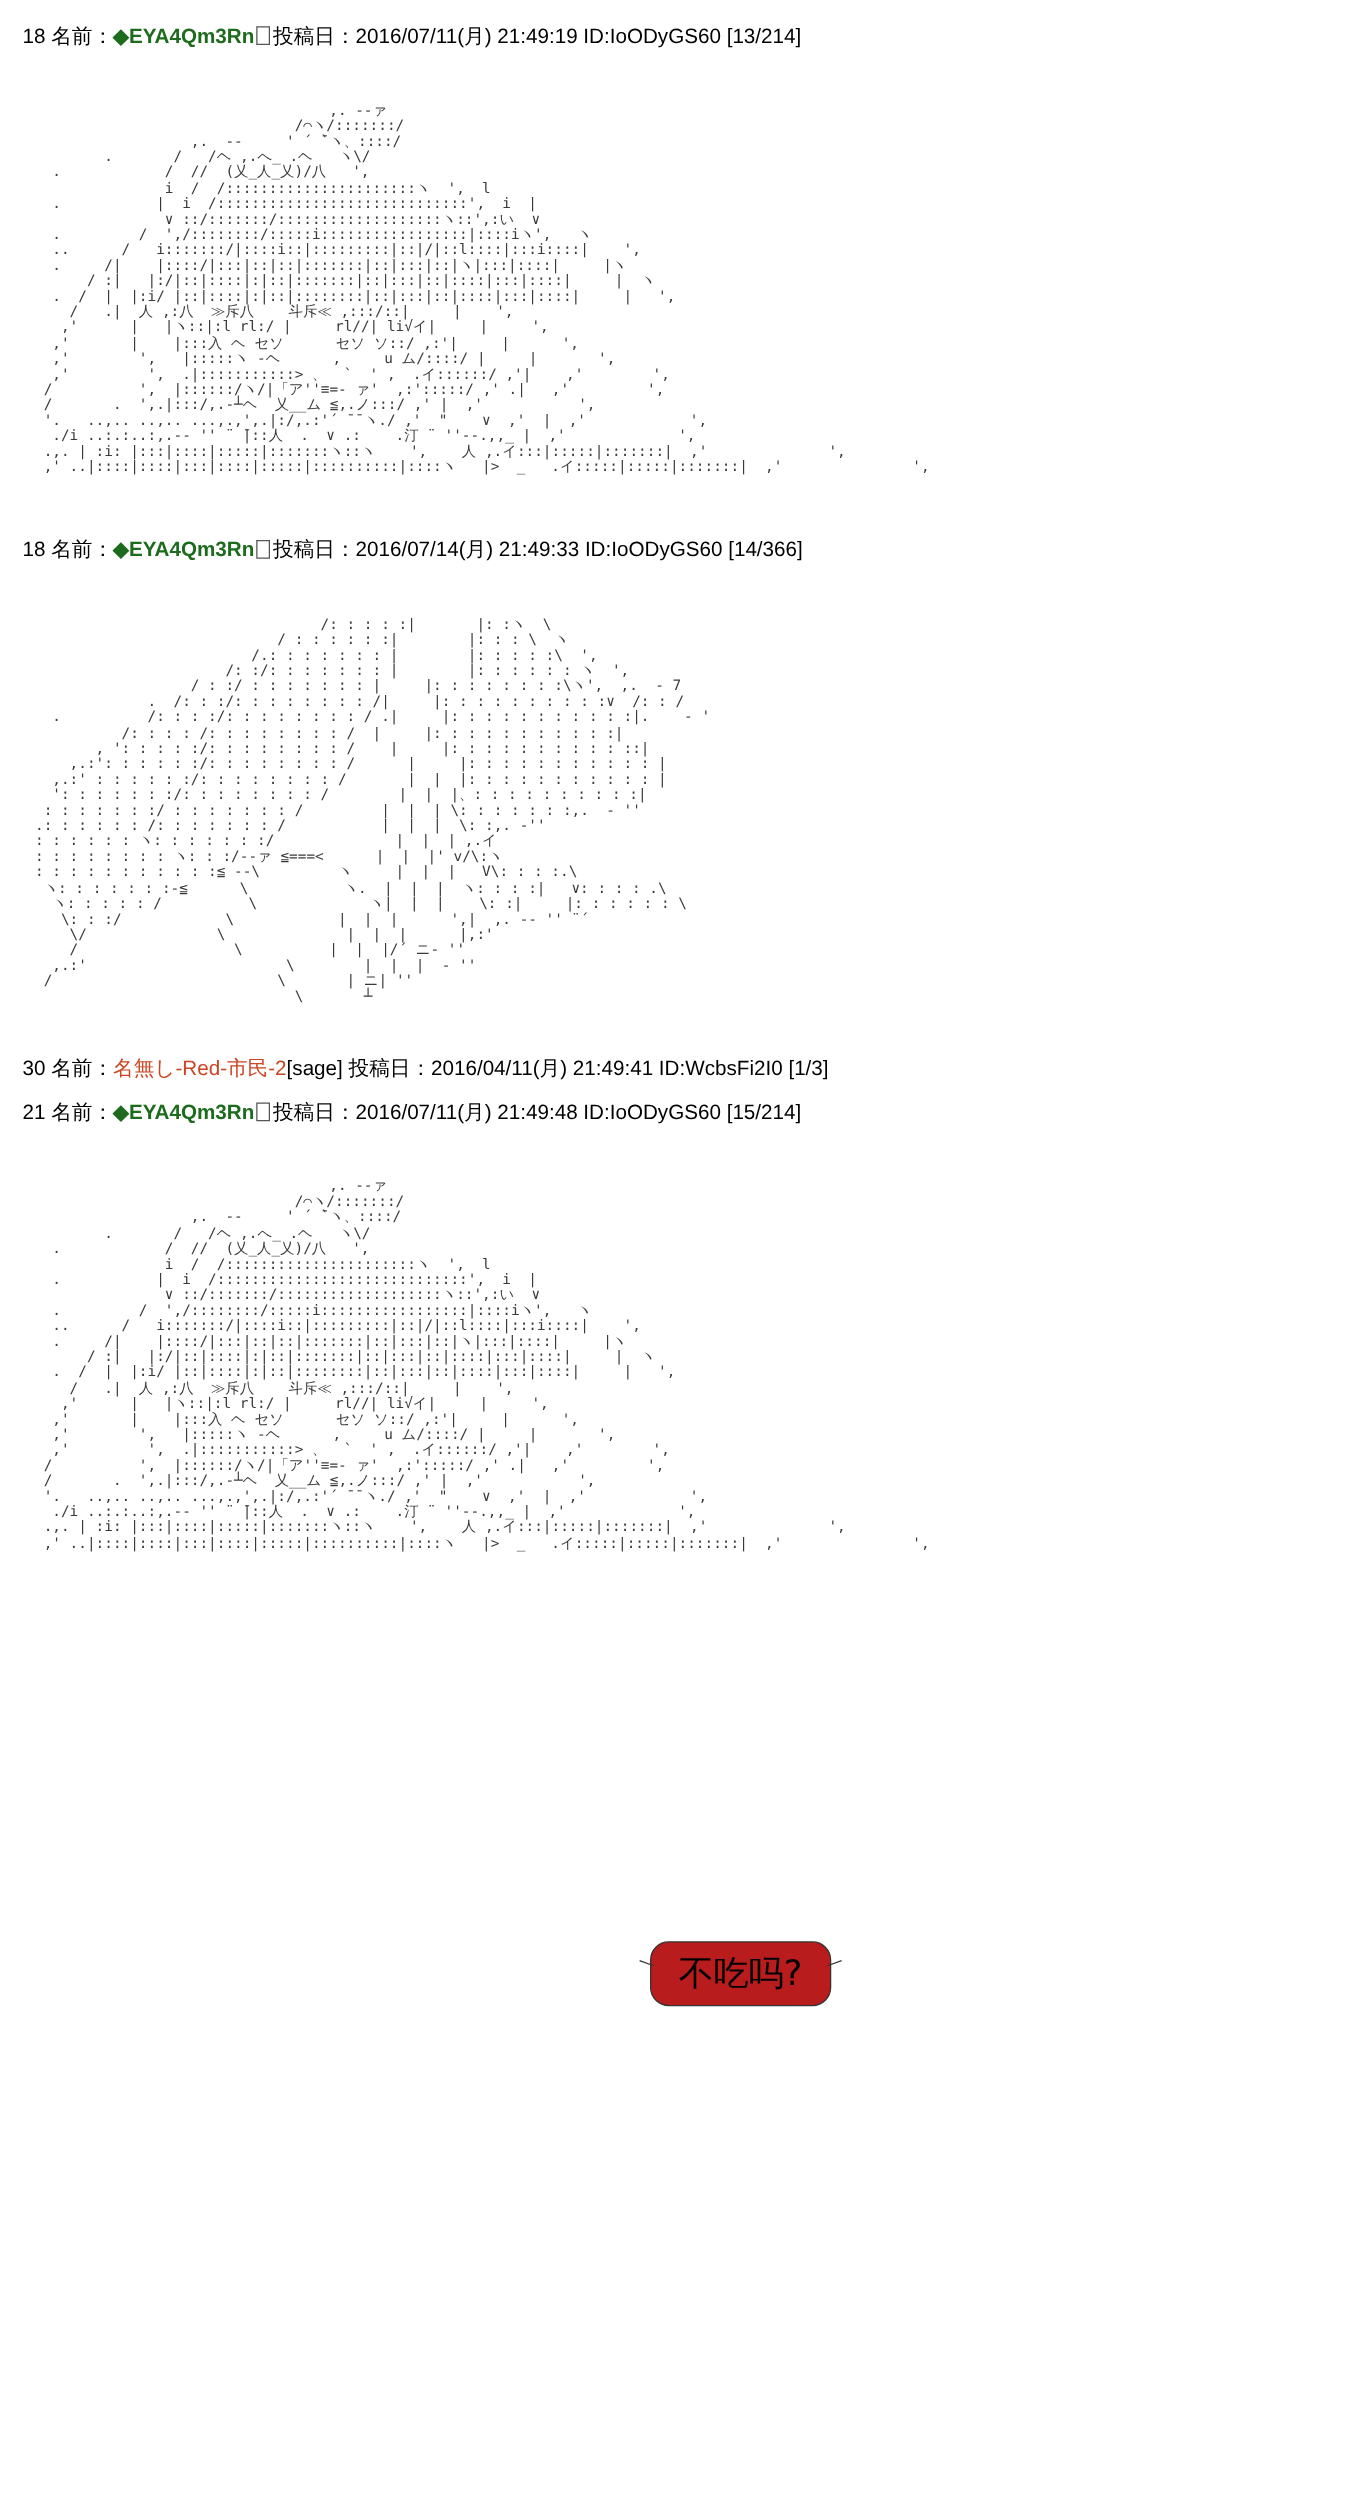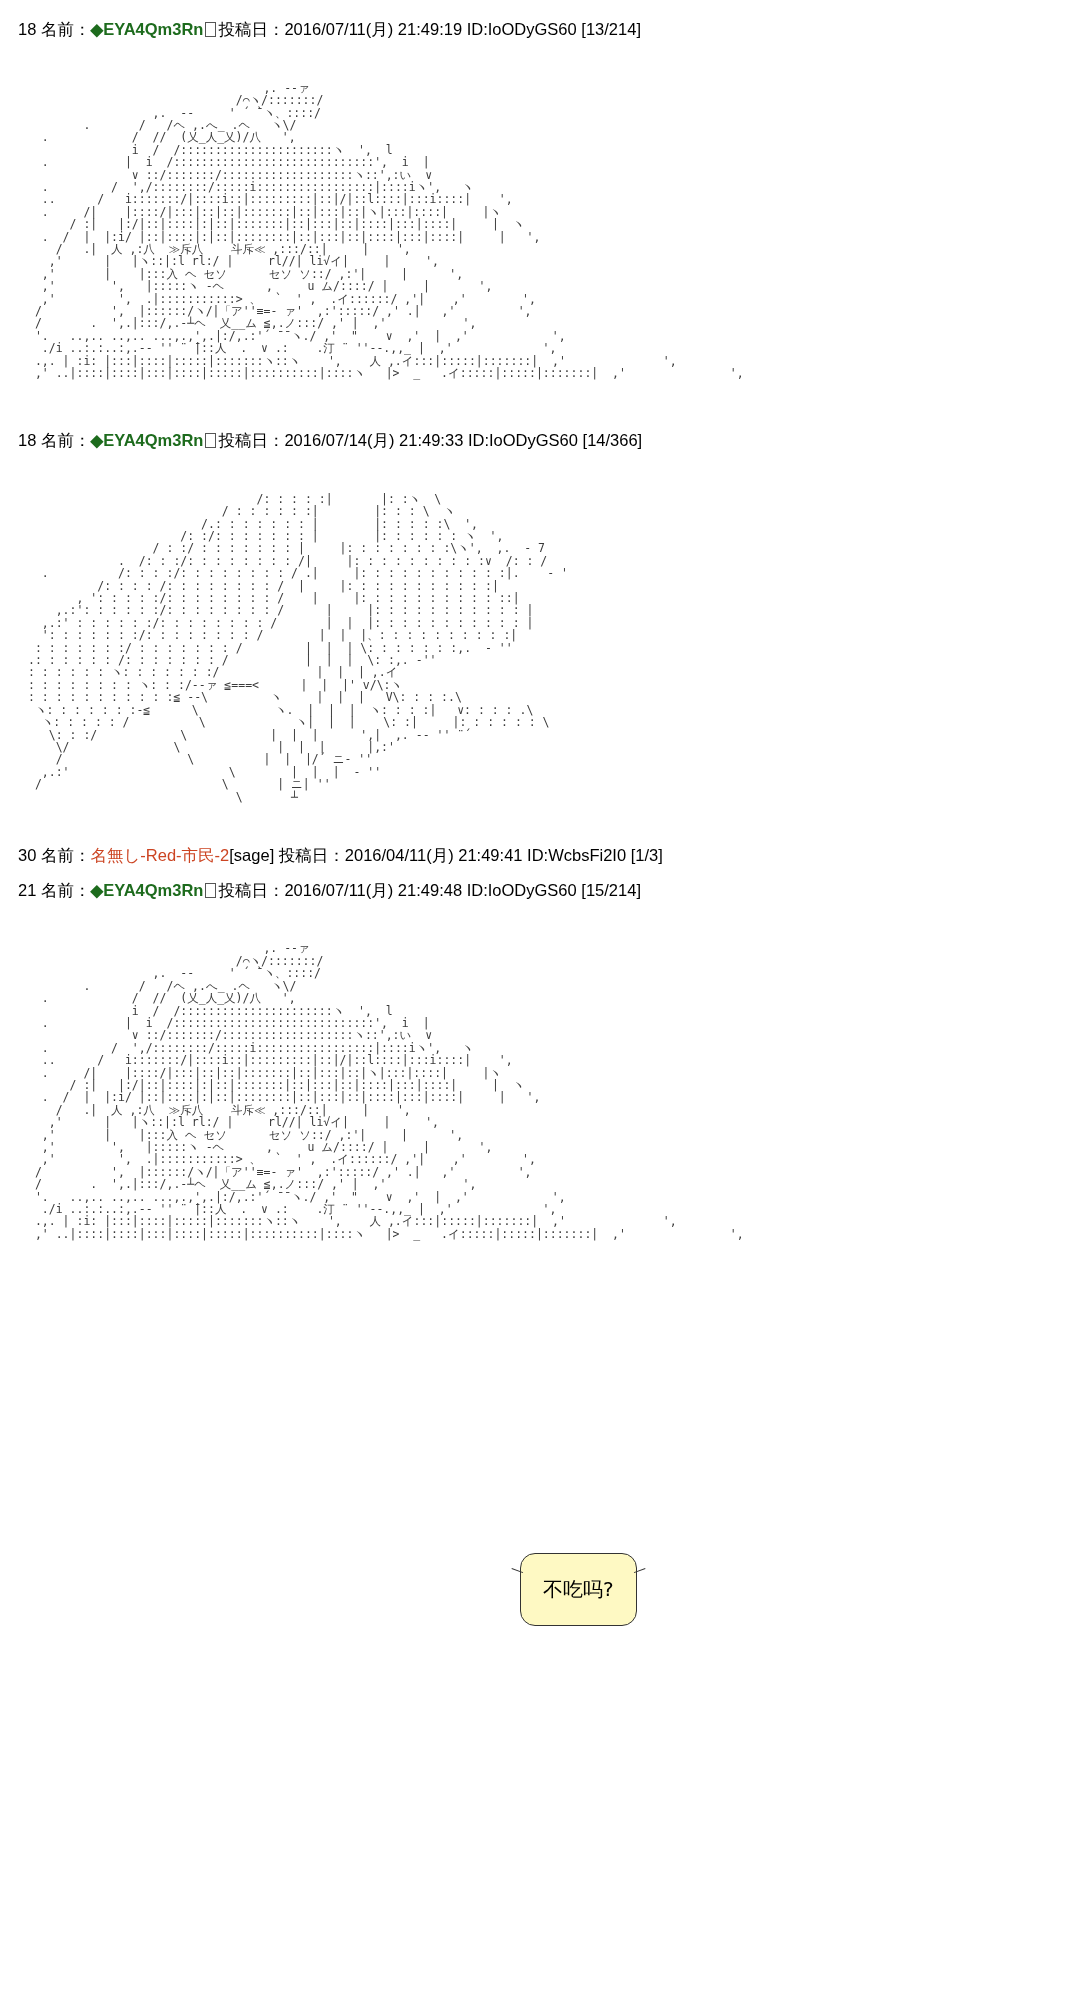--- a/index.html
+++ b/index.html
@@ -82,24 +82,24 @@
   .balloon-wrap {
     position: absolute;
     left: 520px;
     top: 1553px;
     z-index: 5;
   }
   .balloon {
     display: inline-block;
     border: 1.6px solid #333;
     border-radius: 15px;
-    padding: 22px 22px;
-    font-size: 20px;
+    padding: 6px 22px;
+    font-size: 28px;
     font-family: "DejaVu Sans", "Liberation Sans", sans-serif;
-    background: #fef9c3;
+    background: #b91c1c;
     color: #000;
     position: relative;
   }
   .balloon::before {
     content: "";
     position: absolute;
     left: -10px;
     top: 16px;
     width: 12px;
     height: 2px;

